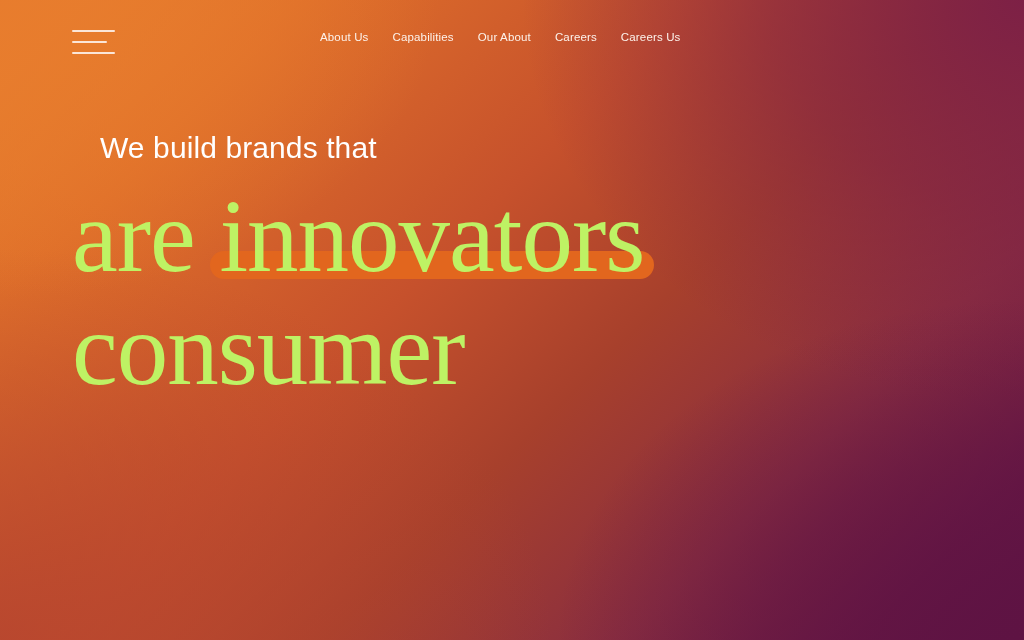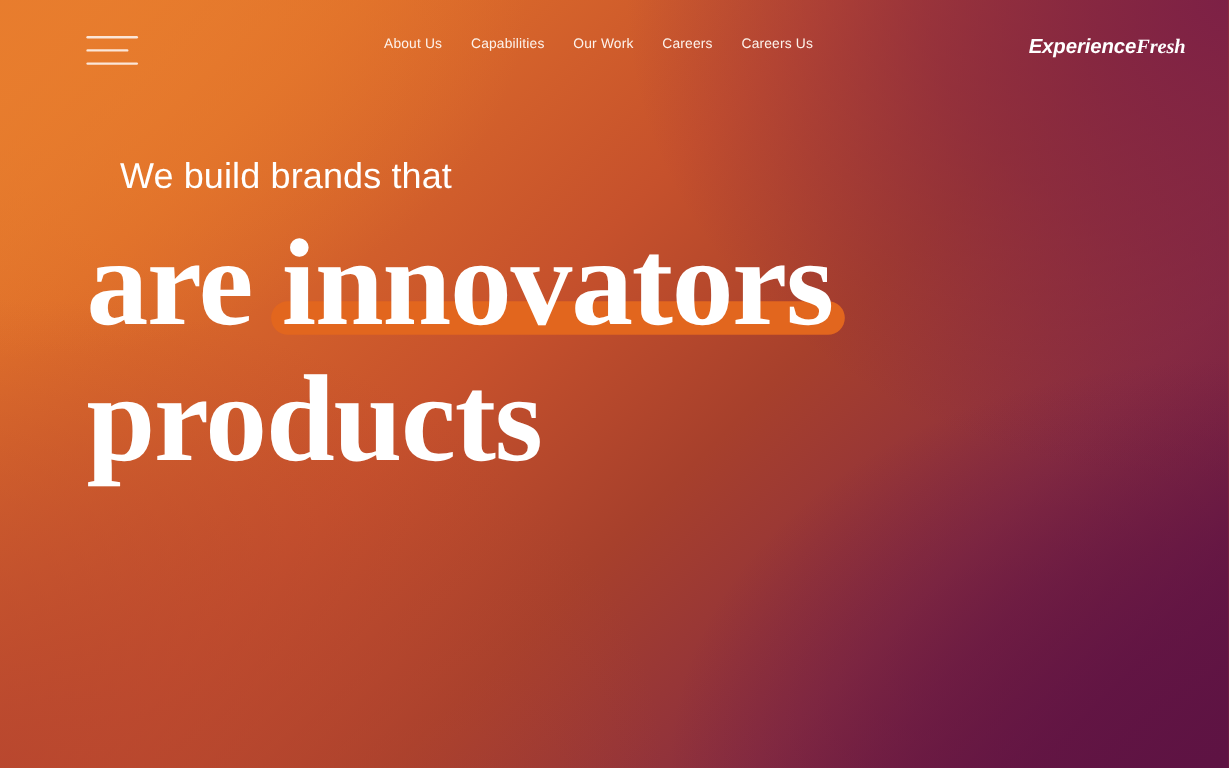--- a/index.html
+++ b/index.html
@@ -149,22 +149,22 @@
     line-height:40px;
     color:#FFFFFF;
     letter-spacing:0.1px;
     white-space:nowrap;
     margin-left:28px;
   }
 
   .hero-title {
     margin-top:12px;
     font-family:"Liberation Serif", serif;
-    font-weight:700;
-    color:#ffffff;
+    font-weight:400;
+    color:#bef264;
     font-size:103px;
     line-height:113px;
     letter-spacing:-1px;
   }
   .hero-line {
     display:block;
     white-space:nowrap;
     position:relative;
   }
 
@@ -200,33 +200,32 @@
 
     <button class="menu-toggle">
       <span class="bar b1"></span>
       <span class="bar b2"></span>
       <span class="bar b3"></span>
     </button>
 
     <nav class="main-nav">
       <a class="nav-link" href="#">About Us</a>
       <a class="nav-link" href="#">Capabilities</a>
-      <a class="nav-link" href="#">Our Work</a>
+      <a class="nav-link" href="#">Our About</a>
       <a class="nav-link" href="#">Careers</a>
       <a class="nav-link" href="#">Careers Us</a>
     </nav>
 
-    <div class="brand-logo"><span class="brand-a">Experience</span><span class="brand-b">Fresh</span></div>
 
   </header>
 
   <section class="hero">
 
     <div class="hero-eyebrow">We build brands that</div>
 
     <h1 class="hero-title">
       <span class="hero-line"><span>are </span><span class="hl-word">innovators</span></span>
-      <span class="hero-line">products</span>
+      <span class="hero-line">consumer</span>
     </h1>
 
   </section>
 
 </div>
 
 </body></html>

